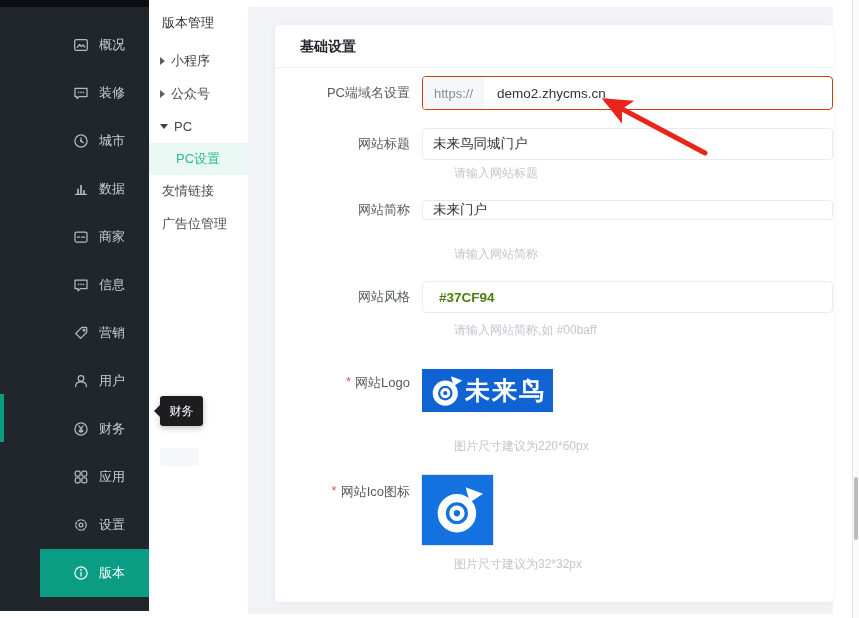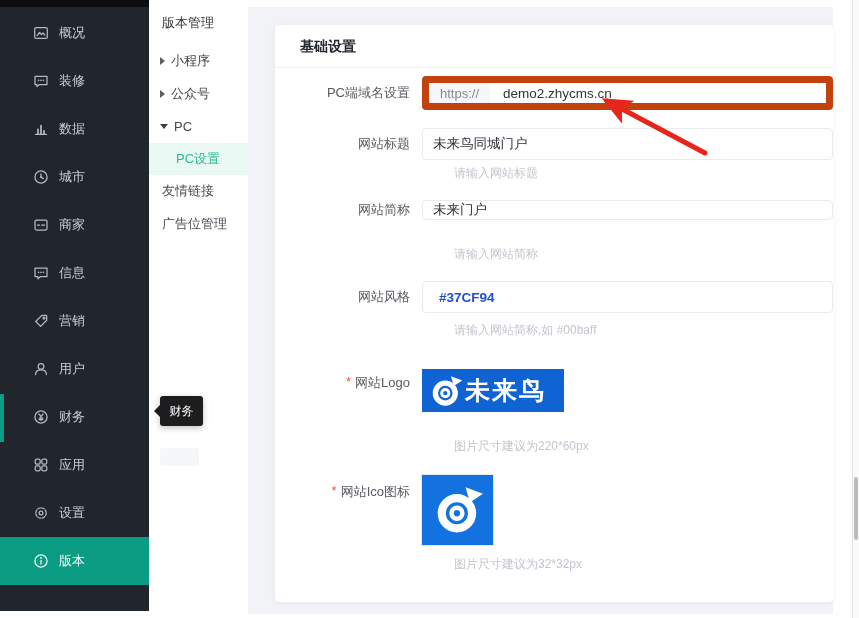--- a/index.html
+++ b/index.html
@@ -2,21 +2,21 @@
 <html><head>
 <meta charset="utf-8">
 <style>
   html,body{margin:0;padding:0;background:#fff;}
   #stage{position:relative;width:859px;height:618px;overflow:hidden;background:#fff;
          font-family:"Liberation Sans","DejaVu Sans",sans-serif;color:#333;}
 
   
   .dark-sidebar{position:absolute;left:0;top:0;width:149px;height:611px;background:#21252c;}
   .dark-top-strip{position:absolute;left:0;top:0;width:149px;height:7px;background:#0b0d11;}
-  .nav-list{position:absolute;left:0;top:9px;width:168px;}
+  .nav-list{position:absolute;left:0;top:21px;width:168px;padding-left:40px;}
   .nav-item{display:flex;align-items:center;height:48px;padding-left:33px;cursor:pointer;}
   .nav-item .nicon{width:16px;height:16px;margin-right:10px;display:inline-flex;}
   .nav-item .nicon svg{width:16px;height:16px;stroke:#b4bac3;fill:none;stroke-width:1.25;
                        stroke-linecap:round;stroke-linejoin:round;}
   .nav-item .nicon svg .fillpart{fill:#b4bac3;stroke:none;}
   .nav-item .nlabel{font-size:13px;color:#c9cdd4;}
   .nav-item.active{background:#0a9d84;}
   .nav-item.active .nlabel{color:#fff;}
   .nav-item.active .nicon svg{stroke:#eafaf5;}
   .hover-bar{position:absolute;left:0;top:394px;width:4px;height:48px;background:#0a9d84;}
@@ -48,32 +48,32 @@
   .card{position:absolute;left:275px;top:25px;width:558px;height:577px;background:#fff;
         border-radius:4px;box-shadow:0 1px 6px rgba(0,0,0,.06);}
   .card-title{position:absolute;left:25px;top:13px;font-size:14px;font-weight:bold;color:#24292f;}
   .card-divider{position:absolute;left:0;top:42px;width:558px;height:1px;background:#eef0f4;}
 
   .frow{position:absolute;left:0;width:558px;border-radius:10px;}
   .flabel{position:absolute;left:0;top:0;width:135px;height:100%;display:flex;align-items:center;
           justify-content:flex-end;font-size:13px;color:#575b62;}
   .flabel .req{color:#f24d4d;margin-right:4px;font-size:13px;}
   .fctrl{position:absolute;left:147px;right:0;top:0;bottom:0;}
-  .input-group{display:flex;width:100%;height:100%;border:7px solid #c2410c;border-radius:4px;
+  .input-group{display:flex;width:100%;height:100%;border:1px solid #c2410c;border-radius:4px;
                box-sizing:border-box;background:#fff;overflow:hidden;}
   .prepend{width:61px;background:#f5f7fa;color:#858c96;font-size:13px;display:flex;
            align-items:center;justify-content:center;flex:none;}
   .input-group input{flex:1;border:none;outline:none;padding:0 0 0 13px;font-size:13.5px;
            color:#30343c;background:transparent;font-family:inherit;}
   .txt-input{width:100%;height:100%;border:1px solid #e8ebf0;border-radius:4px;box-sizing:border-box;
            outline:none;padding:0 0 0 10px;font-size:13.5px;color:#2e3238;font-family:inherit;background:#fff;}
-  .txt-input.colorval{padding-left:16px;font-weight:600;color:#1d4ed8;}
+  .txt-input.colorval{padding-left:16px;font-weight:600;color:#4d7c0f;}
   .fhint{position:absolute;left:149px;font-size:12px;color:#c2c6cd;margin-left:30px;}
 
-  .upload-logo{position:absolute;left:147px;top:0;width:142px;height:43px;background:#1063d2;
+  .upload-logo{position:absolute;left:147px;top:0;width:131px;height:43px;background:#1063d2;
            display:flex;align-items:center;justify-content:flex-start;padding-left:7px;
            box-sizing:border-box;cursor:pointer;}
   .upload-logo .brandtext{color:#fff;font-size:25px;font-weight:bold;letter-spacing:2px;margin-left:2px;}
   .upload-ico{position:absolute;left:147px;top:0;width:71px;height:70px;background:#1472e0;
            display:flex;align-items:center;justify-content:center;cursor:pointer;
            outline:1px solid #e3e6ea;}
 
   
   .arrow-svg{position:absolute;left:575px;top:88px;width:145px;height:75px;z-index:40;pointer-events:none;}
 
@@ -109,35 +109,35 @@
               <circle class="fillpart" cx="5.6" cy="7.4" r="0.8"></circle>
               <circle class="fillpart" cx="8" cy="7.4" r="0.8"></circle>
               <circle class="fillpart" cx="10.4" cy="7.4" r="0.8"></circle>
             </svg>
           </span>
         <span class="nlabel">装修</span>
       </div>
       <div class="nav-item">
         <span class="nicon">
             <svg viewBox="0 0 16 16">
-              <path d="M2.6 13.4h10.8" stroke-width="1.4"></path>
-              <path d="M5 13V8.4M8 13V4.6M11 13V9.8" stroke-width="1.7"></path>
-            </svg>
-          </span>
-        <span class="nlabel">数据</span>
-      </div>
-      <div class="nav-item">
-        <span class="nicon">
-            <svg viewBox="0 0 16 16">
               <circle cx="8" cy="8" r="6.1"></circle>
               <path d="M8 4.8v3.4l2.3 1.4"></path>
               <circle class="fillpart" cx="8" cy="8" r="1"></circle>
             </svg>
           </span>
         <span class="nlabel">城市</span>
+      </div>
+      <div class="nav-item">
+        <span class="nicon">
+            <svg viewBox="0 0 16 16">
+              <path d="M2.6 13.4h10.8" stroke-width="1.4"></path>
+              <path d="M5 13V8.4M8 13V4.6M11 13V9.8" stroke-width="1.7"></path>
+            </svg>
+          </span>
+        <span class="nlabel">数据</span>
       </div>
       <div class="nav-item">
         <span class="nicon">
             <svg viewBox="0 0 16 16">
               <rect x="2" y="3" width="12" height="10" rx="1.5"></rect>
               <path d="M4.4 8h2.2M8.6 8h3"></path>
             </svg>
           </span>
         <span class="nlabel">商家</span>
       </div>

